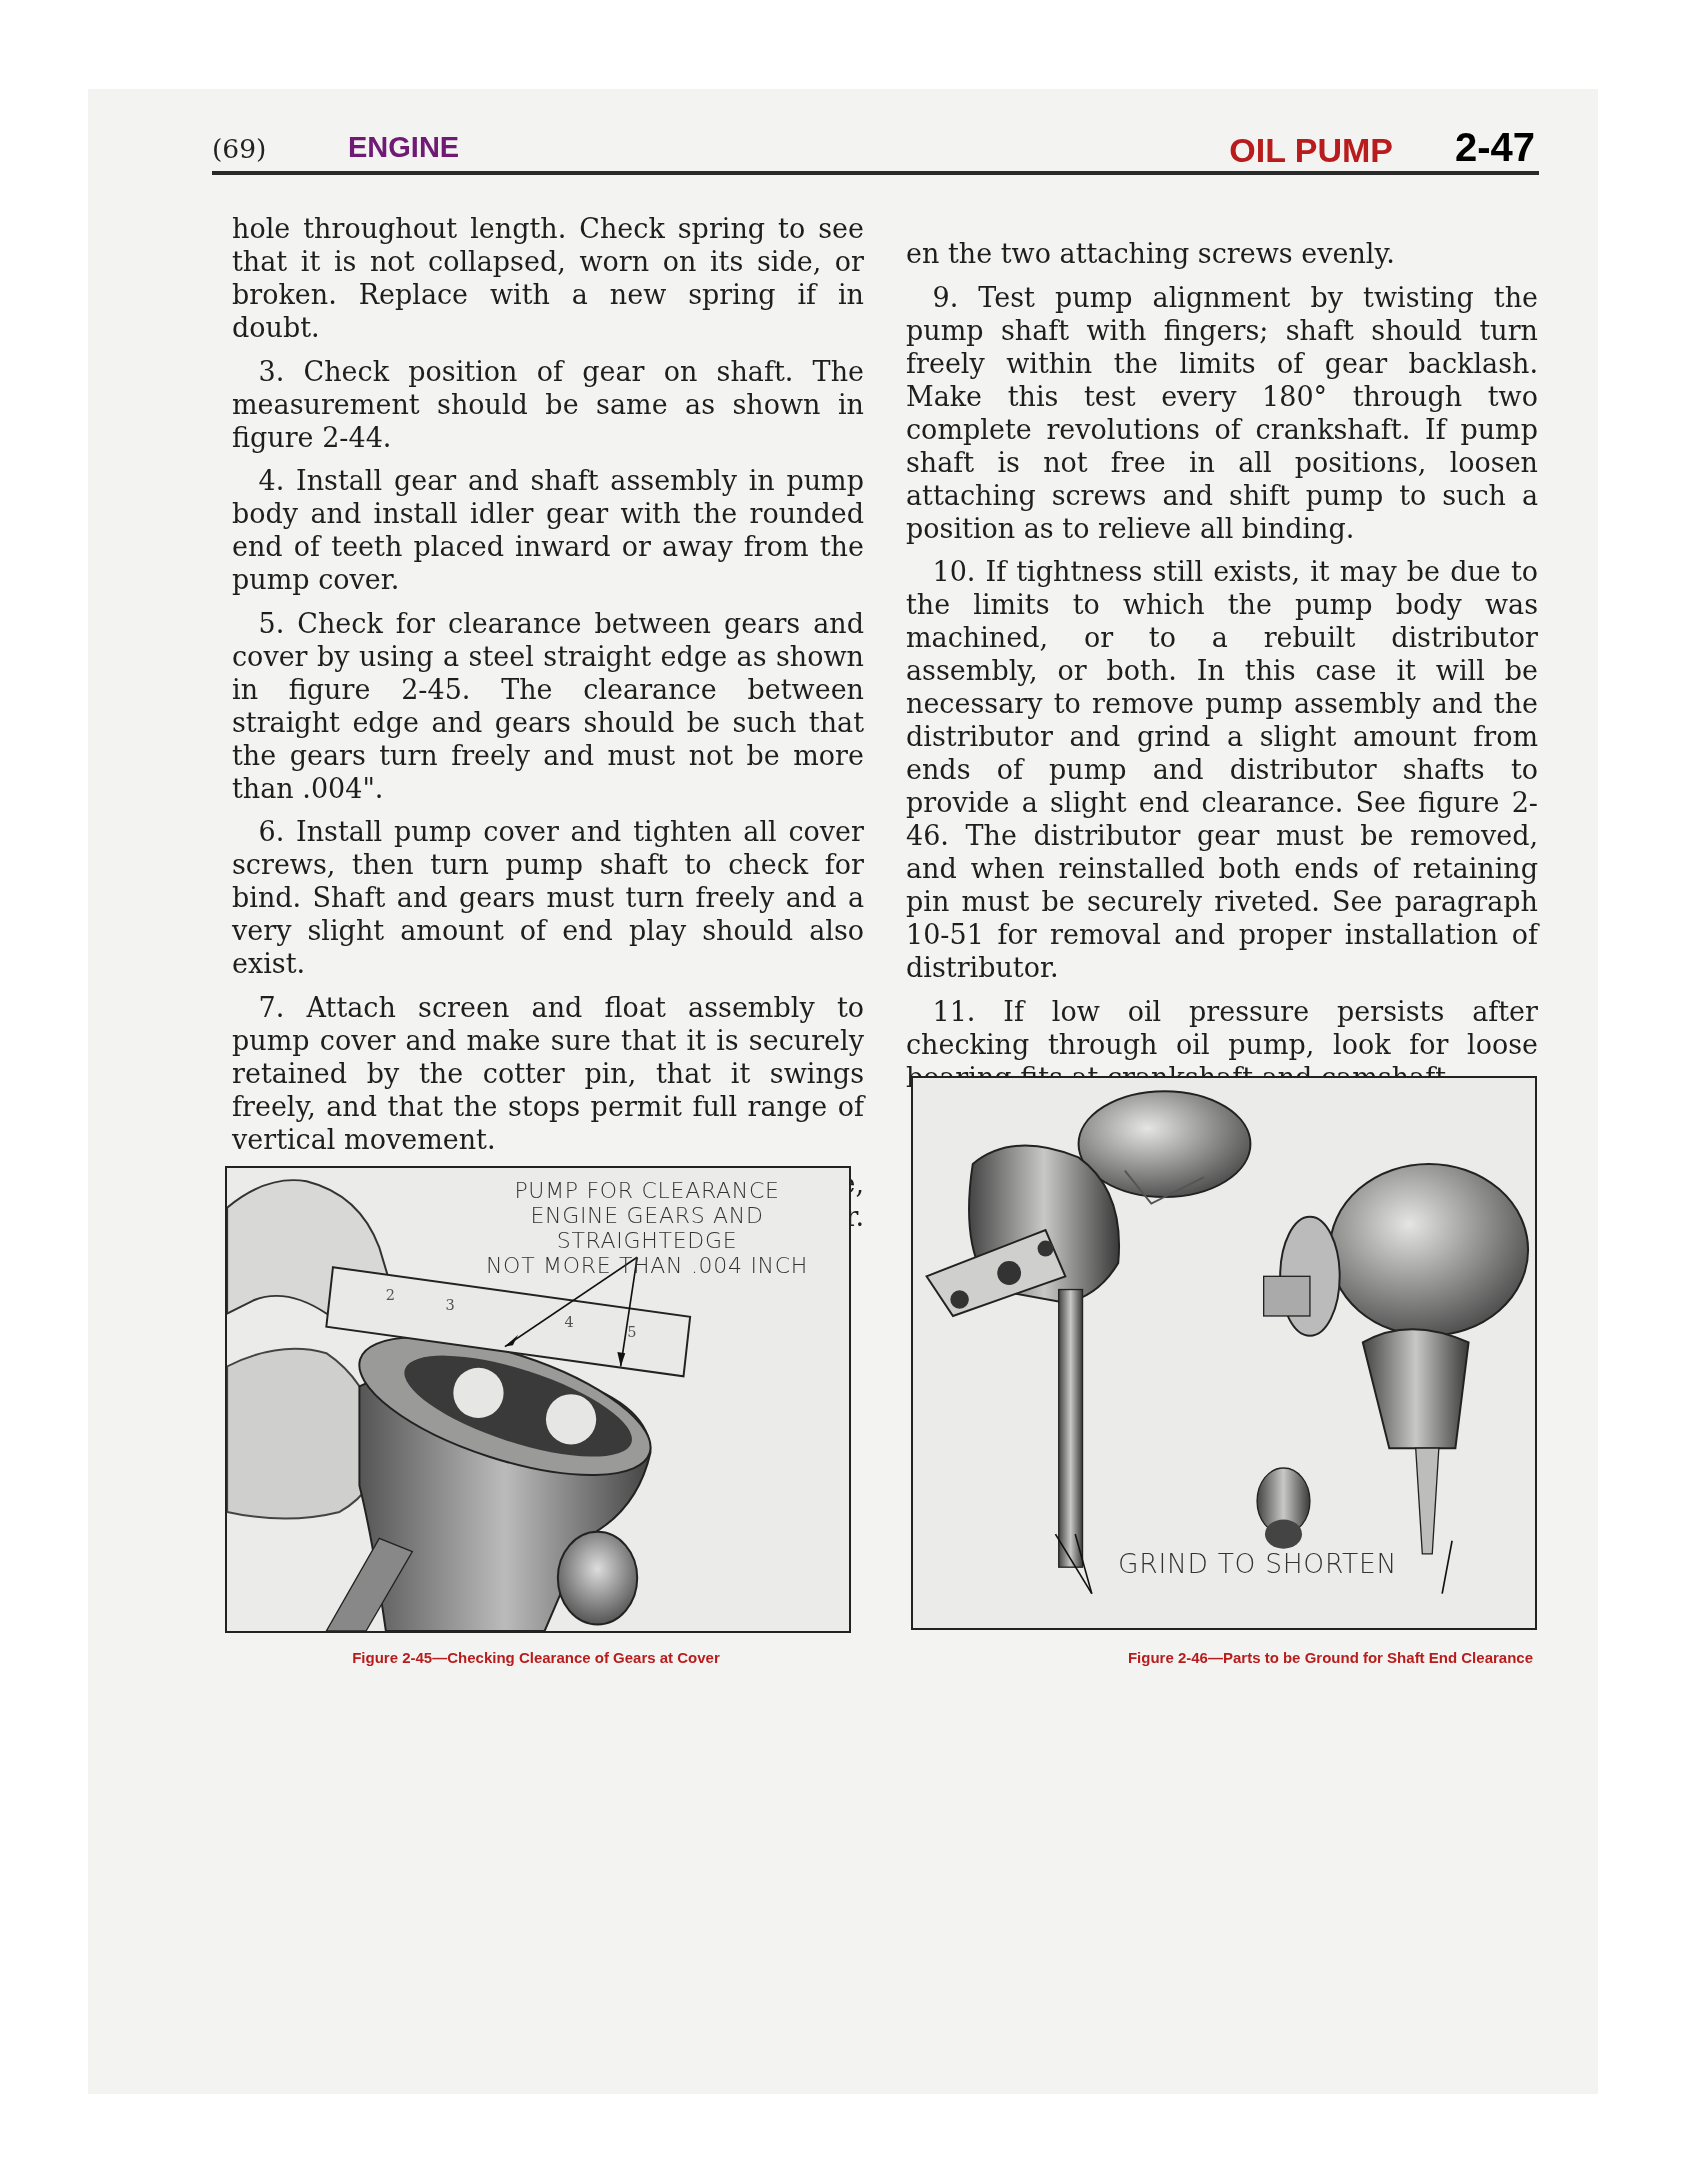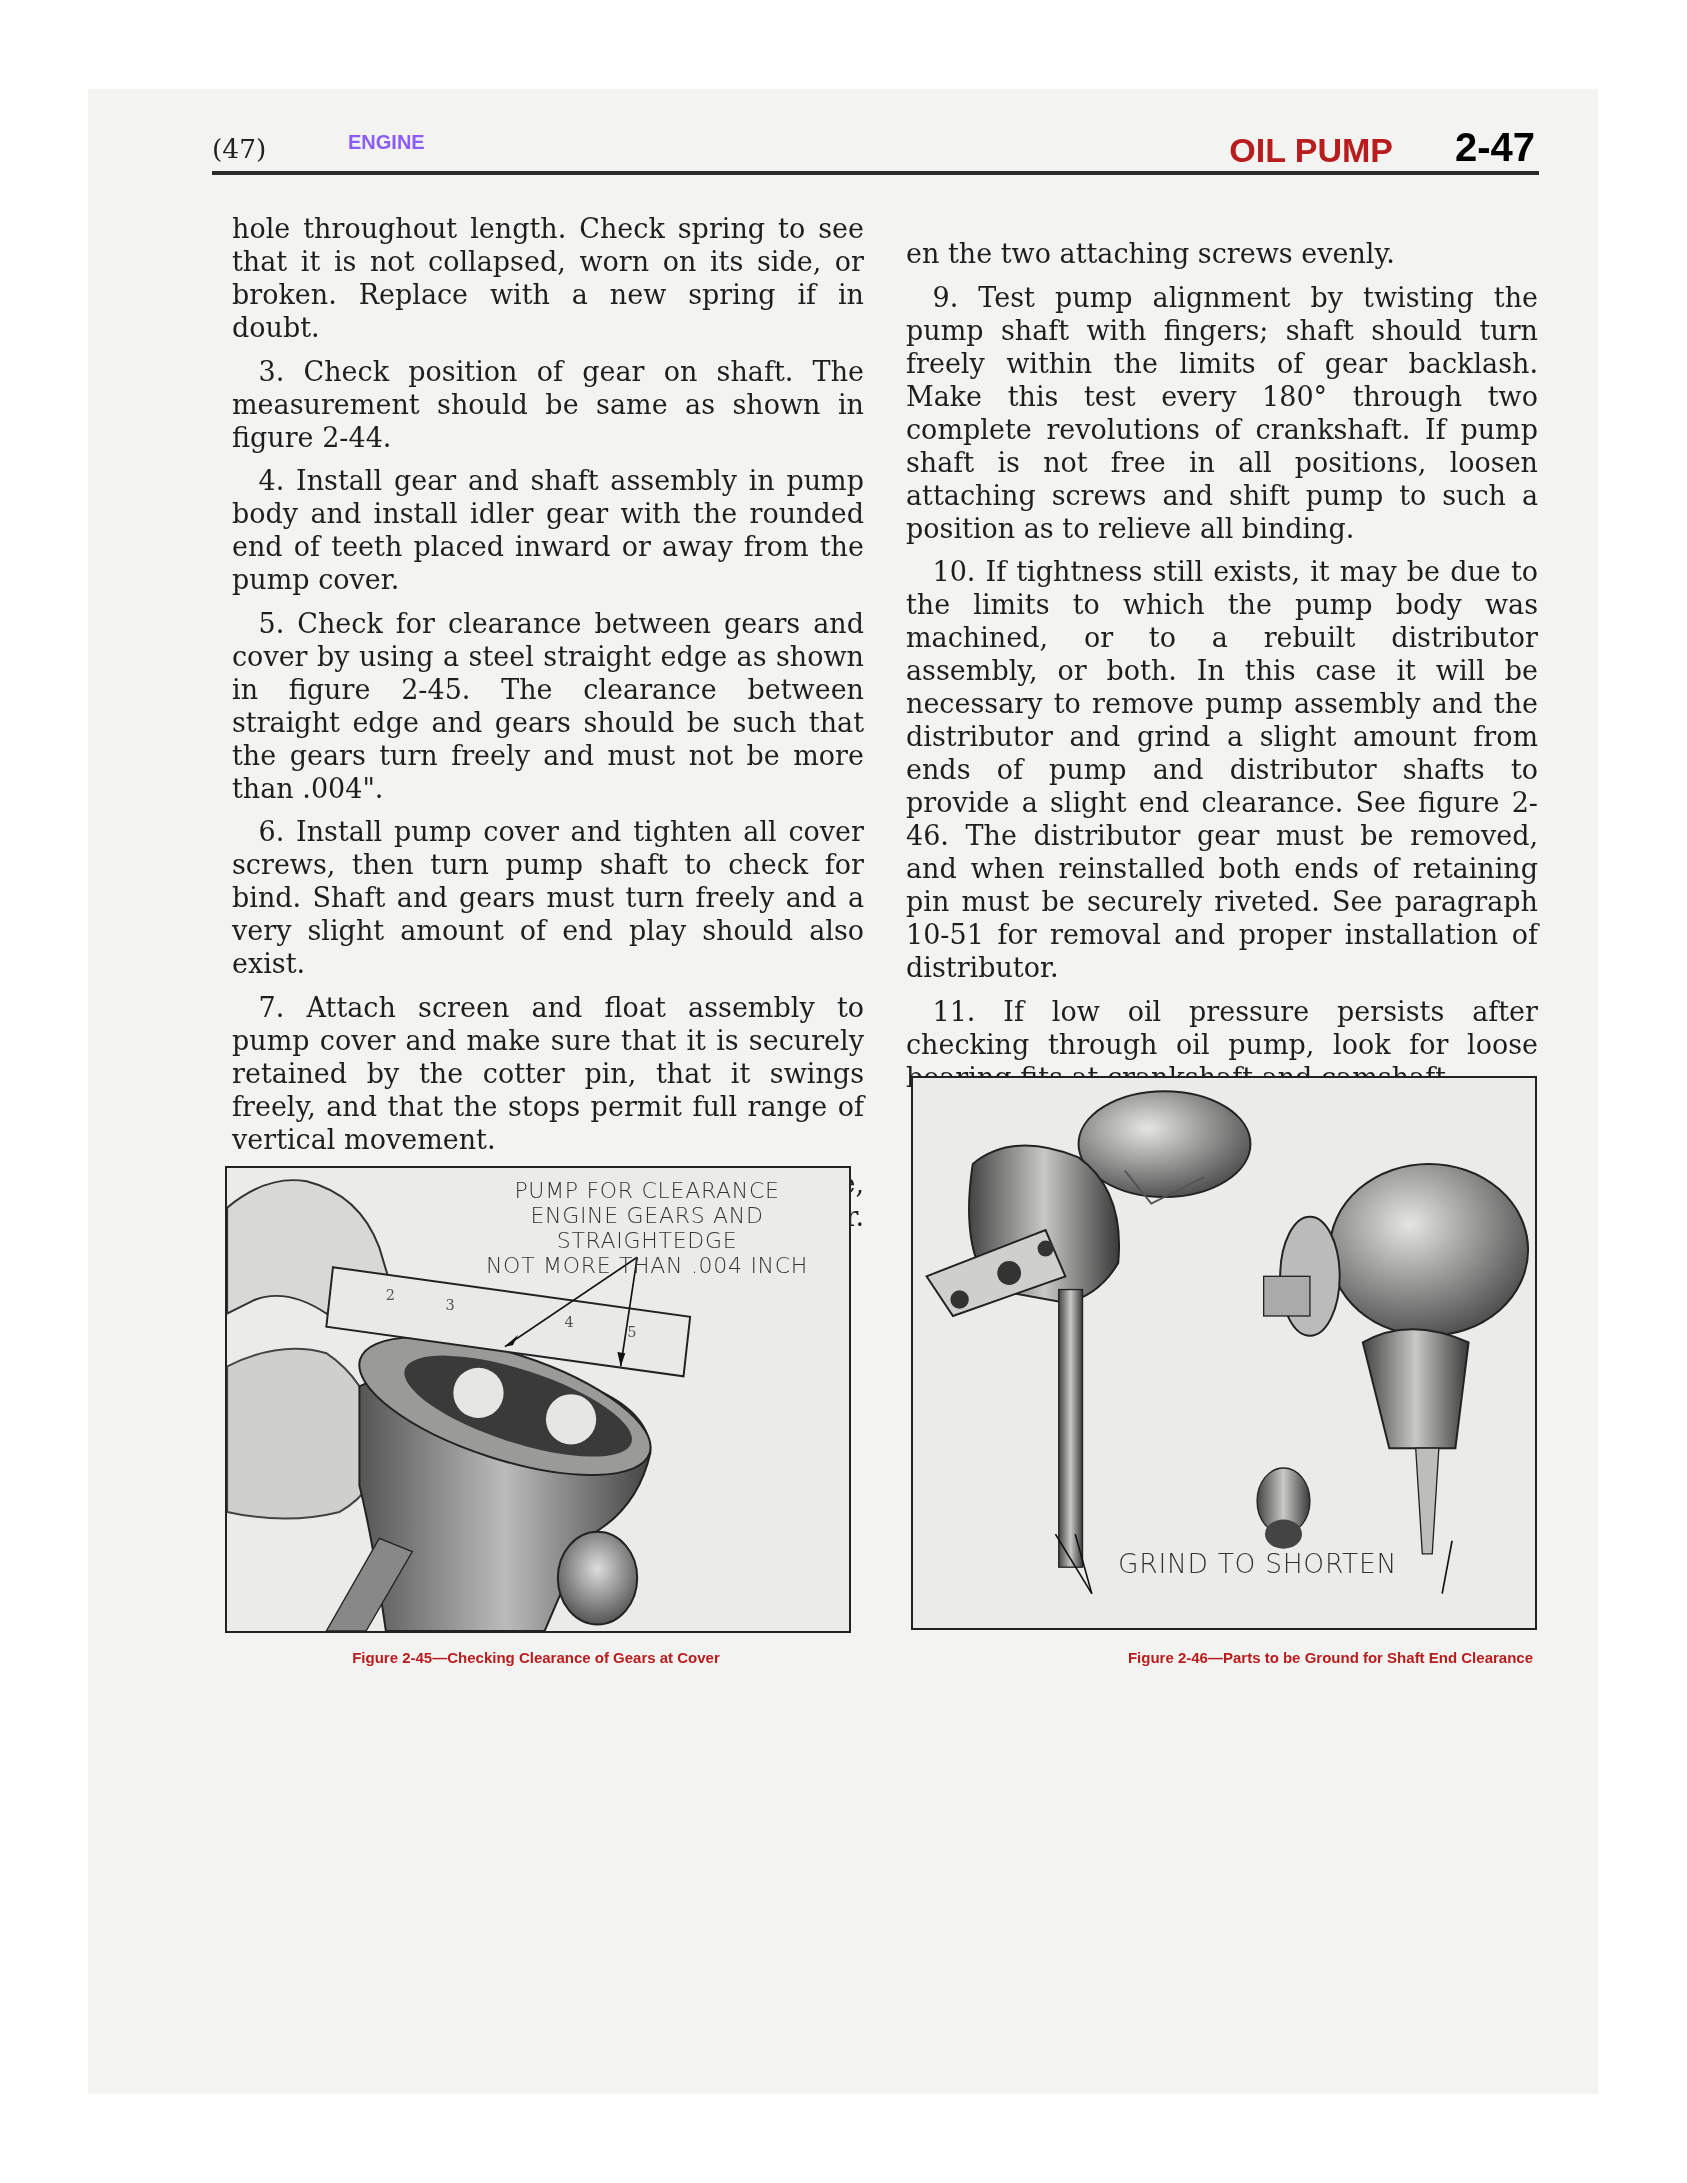--- a/index.html
+++ b/index.html
@@ -1,20 +1,20 @@
 <!DOCTYPE html>
 <html style="font-size:10.6px"><head>
 <meta charset="utf-8">
 <style>
   html,body{margin:0;padding:0;}
   body{width:1687px;height:2183px;background:#fff;position:relative;overflow:hidden;font-family:"DejaVu Serif",serif;}
   .scan{position:absolute;left:88px;top:89px;width:1510px;height:2005px;background:#f3f3f1;}
   .header{position:absolute;left:212px;top:132px;width:1323px;height:40px;}
   .hdr-pagenum{position:absolute;left:0;top:1.3px;font-size:26.5px;color:#222;font-family:"DejaVu Serif",serif;}
-  .hdr-section{position:absolute;left:136px;top:-1.3px;font-size:20px;font-weight:bold;color:#8b5cf6;font-family:"Liberation Sans",sans-serif;}
+  .hdr-section{position:absolute;left:136px;top:-1.3px;font-size:29px;font-weight:bold;color:#701a75;font-family:"Liberation Sans",sans-serif;}
   .hdr-topic{position:absolute;right:142px;top:-1.3px;font-size:34px;font-weight:bold;color:#b91c1c;font-family:"Liberation Sans",sans-serif;}
   .hdr-page{position:absolute;right:0;top:-6.6px;font-size:40px;font-weight:bold;color:#000000;font-family:"Liberation Sans",sans-serif;}
   .rule{position:absolute;left:212px;top:171px;width:1327px;height:4px;background:#2a2a2a;}
   .col{position:absolute;top:212px;width:632px;font-size:27px;line-height:33px;color:#1e1e1e;text-align:justify;}
   .col.left{left:220px;margin-left:12px;}
   .col.right{left:906px;margin-top:25px;}
   .col p{margin:0 0 10.6px 0;}
   .col p.cont{text-indent:0;}
   .col p.num{text-indent:26.5px;}
   .fig{position:absolute;border:2px solid #222;background:#ebebea;overflow:hidden;}
@@ -27,21 +27,21 @@
   .caption{position:absolute;top:1649px;font-family:"Liberation Sans",sans-serif;font-weight:bold;font-size:15px;color:#b91c1c;text-align:center;}
   .cap1{left:225px;width:622px;}
   .cap2{left:911px;width:622px;text-align:right;}
 </style>
 </head>
 <body>
 
 <div class="scan"></div>
 
 <div class="header">
-  <span class="hdr-pagenum">(47)</span>
+  <span class="hdr-pagenum">(69)</span>
   <span class="hdr-section">ENGINE</span>
   <span class="hdr-topic">OIL PUMP</span>
   <span class="hdr-page">2-47</span>
 </div>
 <div class="rule"></div>
 
 <div class="col left">
   <p class="cont">hole throughout length. Check spring to see that it is not collapsed, worn on its side, or broken. Replace with a new spring if in doubt.</p>
   <p class="num">3. Check position of gear on shaft. The measurement should be same as shown in figure 2-44.</p>
   <p class="num">4. Install gear and shaft assembly in pump body and install idler gear with the rounded end of teeth placed inward or away from the pump cover.</p>

